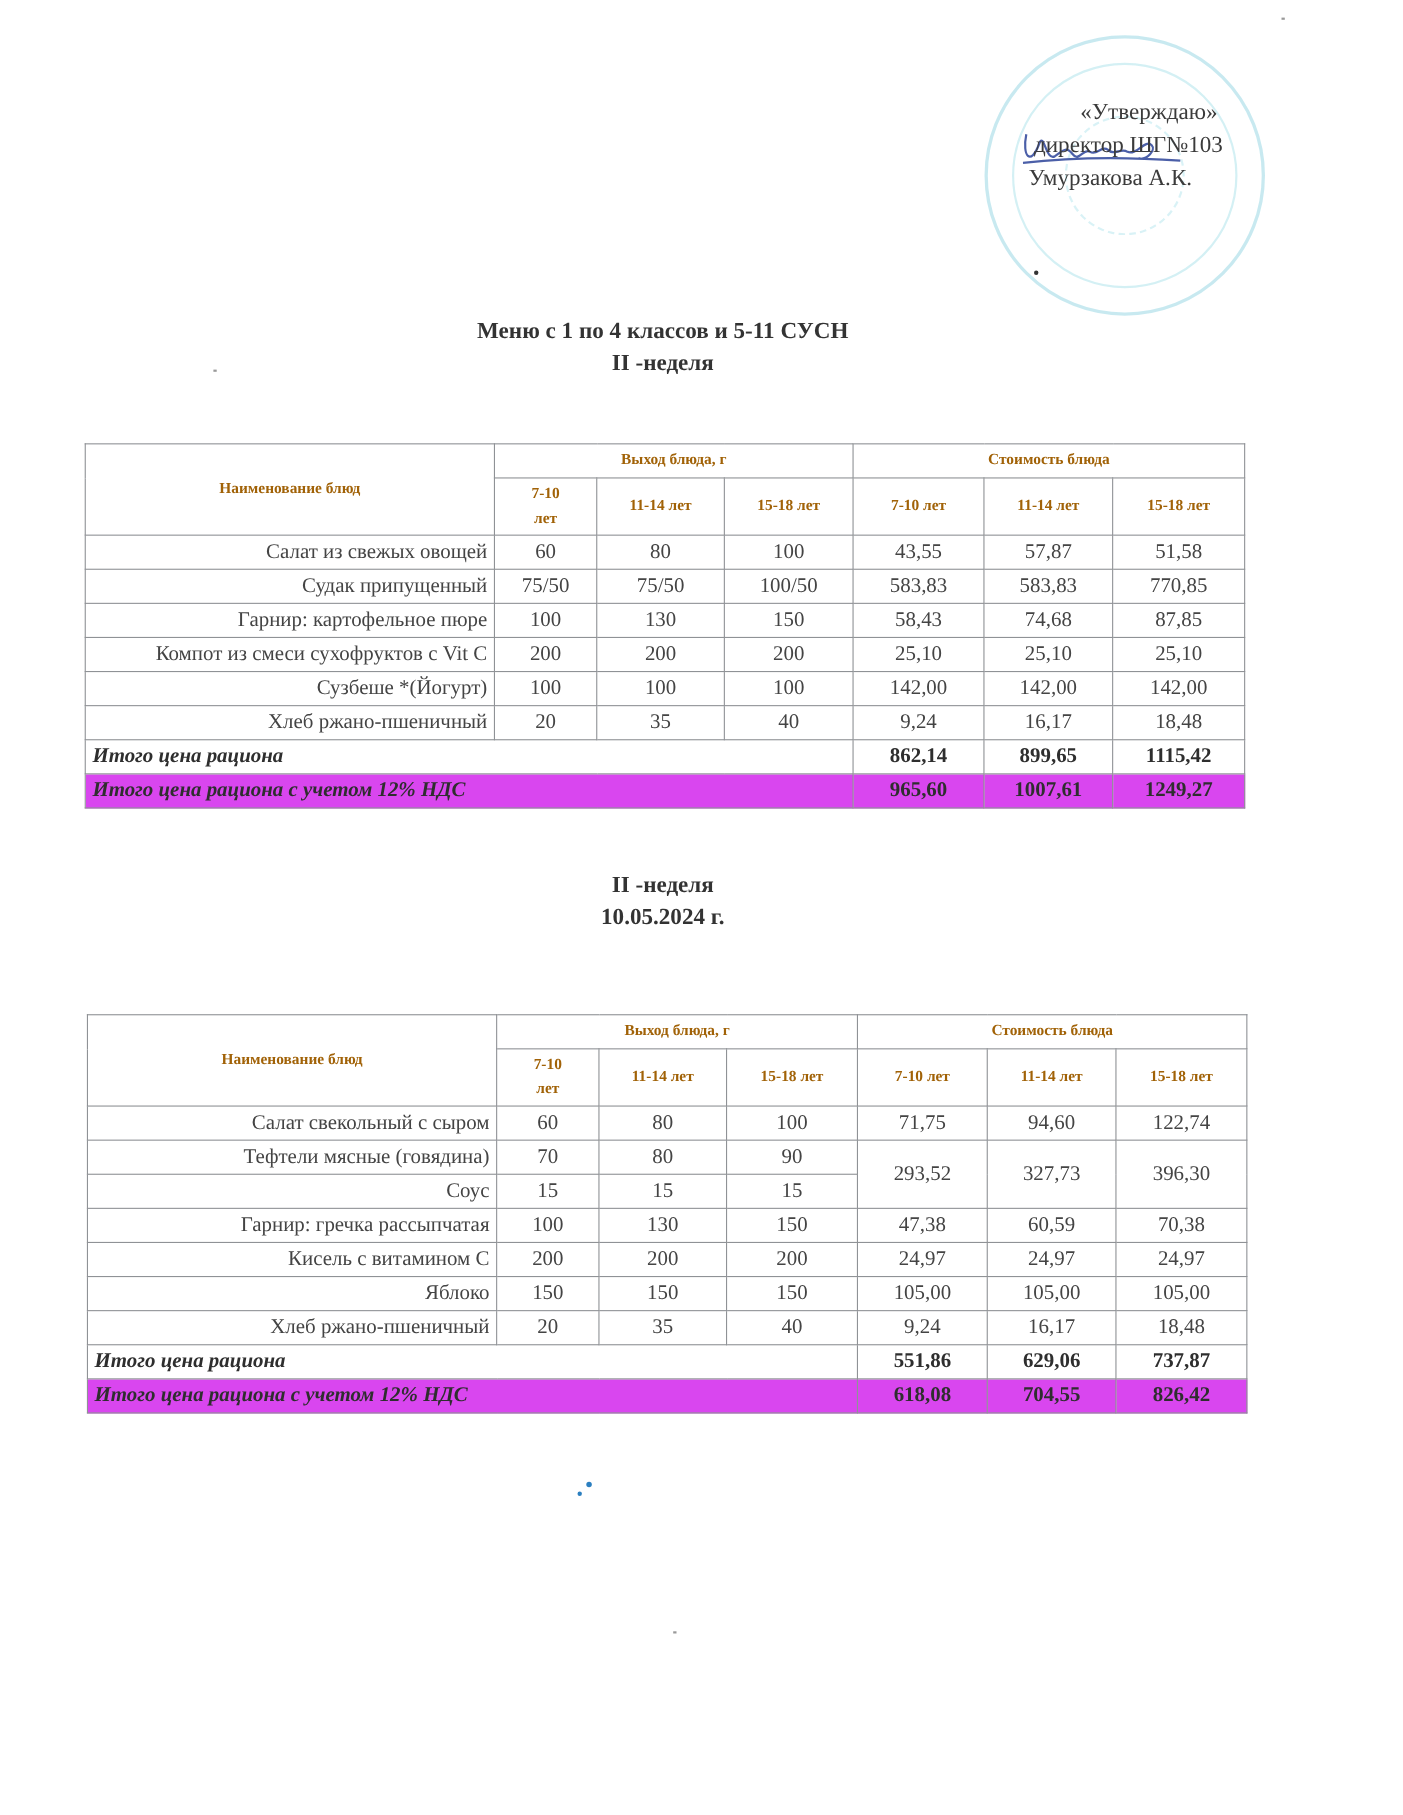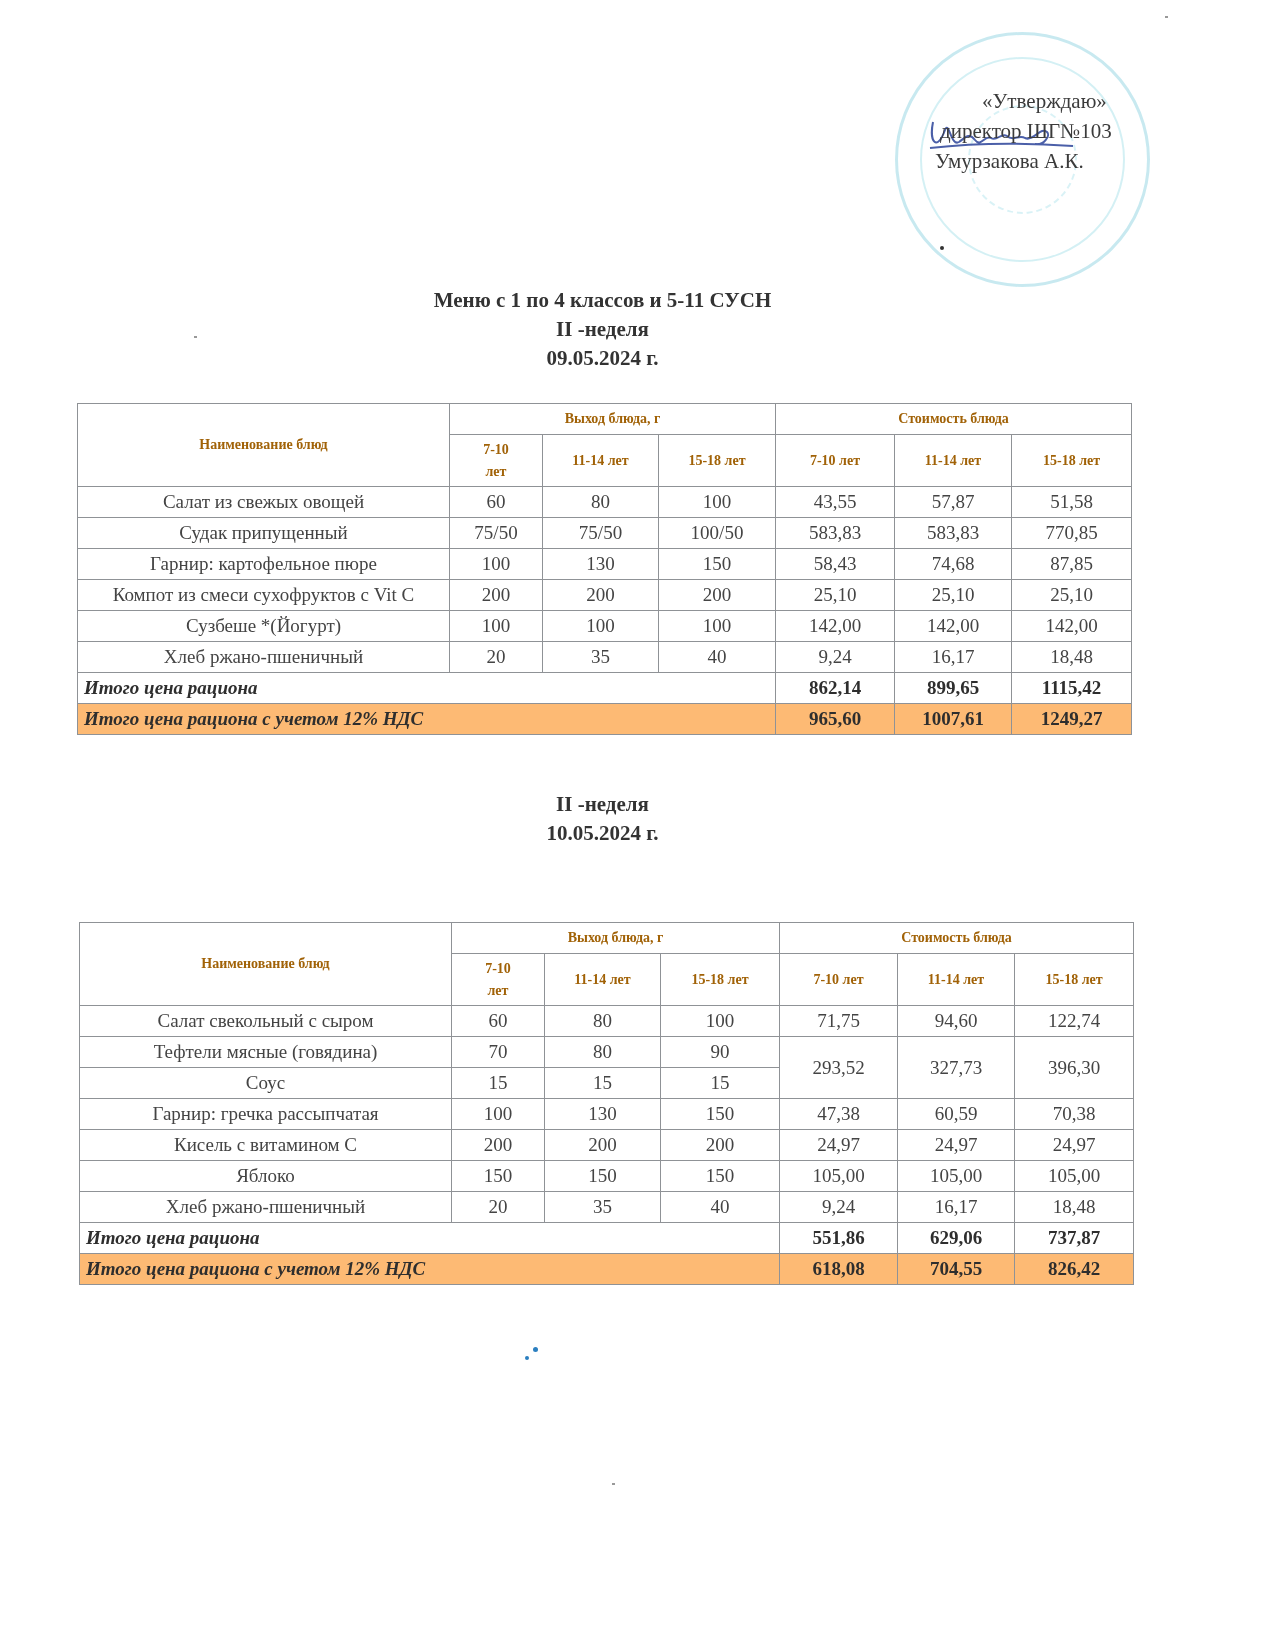--- a/index.html
+++ b/index.html
@@ -37,25 +37,25 @@
   }
   .heading .hl { display: block; }
   table.menu {
     position: absolute; border-collapse: collapse; table-layout: fixed;
     font-size: 19px; color: #444;
   }
   table.menu td, table.menu th {
     border: 1.5px solid #8f9296; padding: 0 6px; height: 30px;
   }
   table.menu th { font-weight: bold; color: #a16207; font-size: 14px; }
-  table.menu td.name { text-align: center; }
+  table.menu td.name { text-align: right; }
   table.menu td.num { text-align: center; }
   table.menu tr.total td { font-weight: bold; color: #2e2e2e; }
   table.menu tr.total td.lbl { font-style: italic; }
-  table.menu tr.vat td { background: #fdba74; }
+  table.menu tr.vat td { background: #d946ef; }
   table.menu th.age2 { line-height: 22px; padding: 0 2px; }
   .dot { position: absolute; border-radius: 50%; background: #2b7fc0; }
   .speck { position: absolute; background: #999; width: 3px; height: 2px; }
 </style>
 </head>
 <body>
 
 <div class="stamp"></div>
 <svg class="signature" viewBox="0 0 150 50">
   <path d="M8,10 C4,30 12,40 20,18 C24,8 26,35 34,30 C40,26 44,20 50,28 C56,36 60,22 66,26 C72,30 76,20 82,24 C88,30 94,22 100,26 C108,30 116,14 122,20 C126,24 118,34 110,32 M5,36 C40,32 90,30 148,34" fill="none" stroke="#4b5fa8" stroke-width="2"></path>
@@ -63,21 +63,20 @@
 <div class="approval">
   <span class="line a1">«Утверждаю»</span>
   <span class="line a2">директор ШГ№103</span>
   <span class="line a3">Умурзакова А.К.</span>
 </div>
 <div class="dot" style="left:940px;top:246px;width:4px;height:4px;background:#333;"></div>
 
 <div class="heading" style="top:286px;">
   <span class="hl">Меню с 1 по 4 классов и 5-11 СУСН</span>
   <span class="hl">II -неделя</span>
-  <span class="hl">09.05.2024 г.</span>
 </div>
 <div class="speck" style="left:194px;top:336px;"></div>
 
 <table class="menu" style="left:77px;top:403px;width:1054px;">
   <colgroup>
     <col style="width:372px">
       <col style="width:93px">
       <col style="width:116px">
       <col style="width:117px">
       <col style="width:119px">

